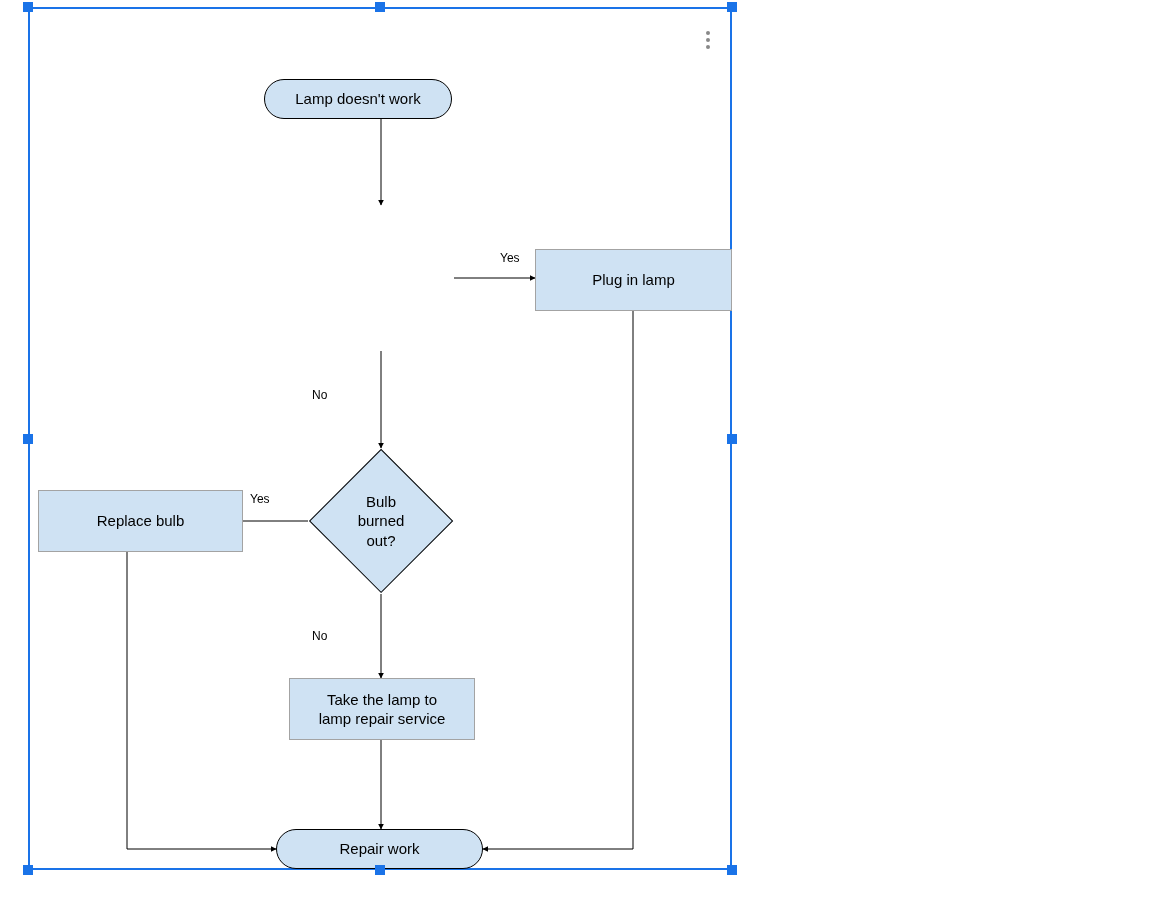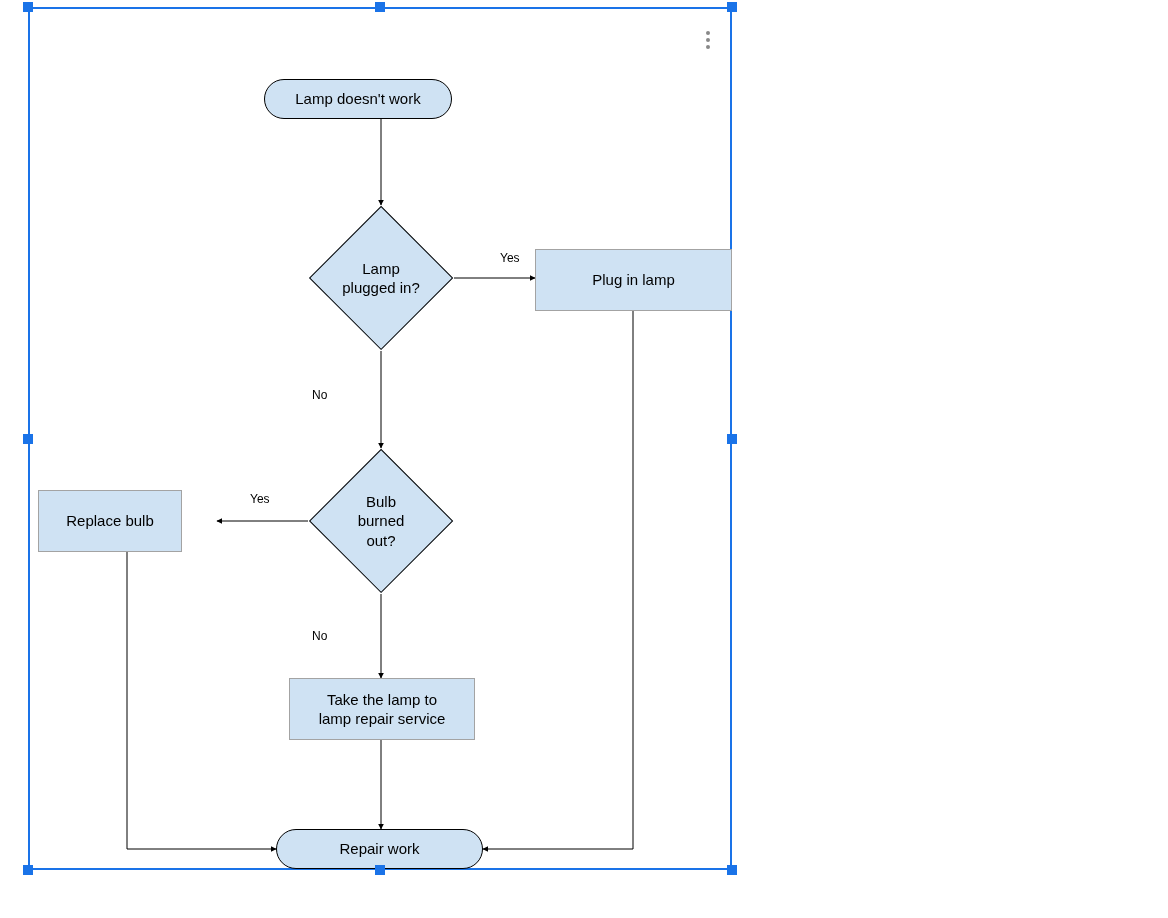--- a/index.html
+++ b/index.html
@@ -71,38 +71,33 @@
       <polyline class="edge" points="381,594 381,678" marker-end="url(#arrow)" style="pointer-events: stroke;"></polyline>
       <polyline class="edge" points="381,740 381,829" marker-end="url(#arrow)" style="pointer-events: stroke;"></polyline>
       <polyline class="edge" points="633,311 633,849 483,849" marker-end="url(#arrow)" style="pointer-events: stroke;"></polyline>
       <polyline class="edge" points="127,552 127,849 276,849" marker-end="url(#arrow)" style="pointer-events: stroke;"></polyline>
     </svg>
 
   <div class="node terminator" id="n-start" style="left: 264px; top: 79px; width: 188px; height: 40px;">
     <span>Lamp doesn't work</span>
   </div>
 
-  <div class="node decision" id="n-plugged" style="left: 308px; top: 205px; width: 146px; height: 146px;">
-    <div class="diamond-shape"></div>
-    <span class="diamond-text" style="white-space:pre-line;">Lamp
-plugged in?</span>
-  </div>
 
   <div class="node process" id="n-plugin" style="left: 535px; top: 249px; width: 197px; height: 62px;">
     <span>Plug in lamp</span>
   </div>
 
   <div class="node decision" id="n-bulb" style="left: 308px; top: 448px; width: 146px; height: 146px;">
     <div class="diamond-shape"></div>
     <span class="diamond-text" style="white-space:pre-line;">Bulb
 burned
 out?</span>
   </div>
 
-  <div class="node process" id="n-replace" style="left: 38px; top: 490px; width: 144px; height: 62px;">
+  <div class="node process" id="n-replace" style="left: 38px; top: 490px; width: 205px; height: 62px;">
     <span>Replace bulb</span>
   </div>
 
   <div class="node process" id="n-take" style="left: 289px; top: 678px; width: 186px; height: 62px;">
     <span style="white-space:pre-line;">Take the lamp to
 lamp repair service</span>
   </div>
 
   <div class="node terminator" id="n-repair" style="left: 276px; top: 829px; width: 207px; height: 40px;">
     <span>Repair work</span>

